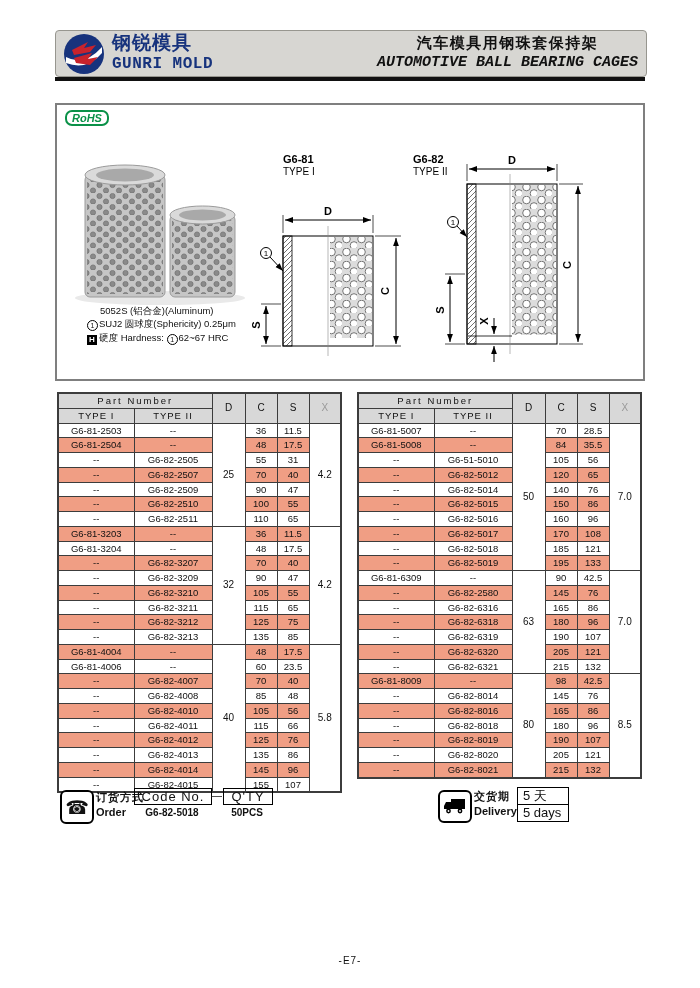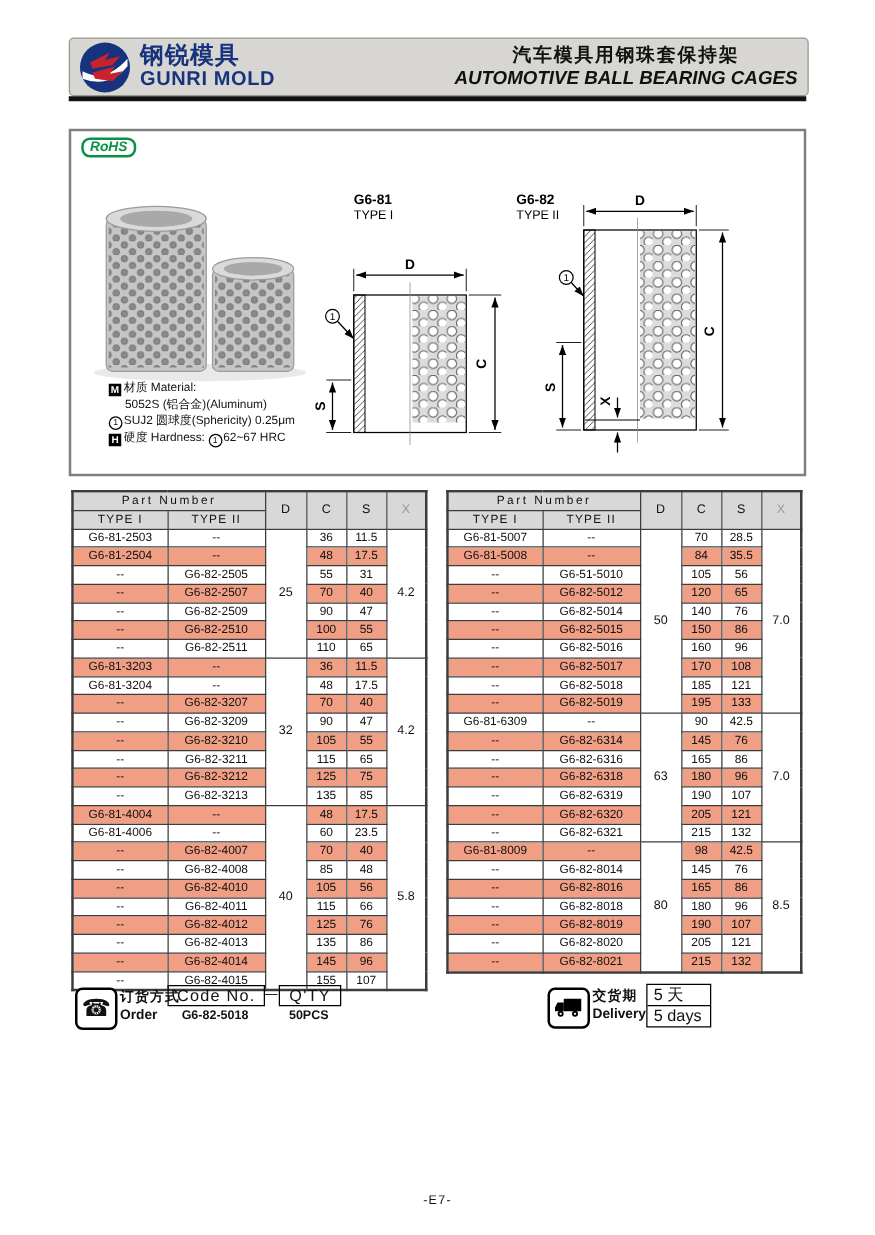--- a/index.html
+++ b/index.html
@@ -2,21 +2,21 @@
 <html style="--hl: #f09e84; --hdr: #d8d8d8; --green: #0a9148; --navy: #17337d; --hdrbar: #d7d6d2;"><head>
 <meta charset="utf-8">
 <style>
   html,body{margin:0;padding:0;background:#fff;}
   #page{position:relative;width:700px;height:988px;background:#fff;overflow:hidden;
         font-family:"Liberation Sans",sans-serif;color:#111;}
 
   
   .header-bar{position:absolute;left:55px;top:30px;width:590px;height:45px;
       background:var(--hdrbar,#d7d6d2);border:1px solid #97968f;border-radius:4px;
-      display:flex;align-items:center;}
+      display:flex;align-items:center;font-family:Liberation Mono, monospace;}
   .logo-wrap{width:46px;height:44px;margin-left:6px;flex:0 0 auto;}
   .brand{margin-left:4px;line-height:1;}
   .brand-cn{font-size:19px;font-weight:bold;color:var(--navy,#17337d);letter-spacing:1px;}
   .brand-en{font-size:16px;font-weight:bold;color:var(--navy,#17337d);letter-spacing:.5px;margin-top:2px;}
   .titles{margin-left:auto;text-align:center;padding-right:8px;line-height:1.15;}
   .title-cn{font-size:15px;font-weight:bold;letter-spacing:1.5px;}
   .title-en{font-size:15px;font-weight:bold;font-style:italic;}
   .header-rule{position:absolute;left:55px;top:77px;width:590px;height:4px;background:#111;}
 
   
@@ -184,23 +184,20 @@
         <text transform="rotate(-90 431 216)" x="431" y="216" text-anchor="middle" class="dim-label">X</text>
         <circle cx="396" cy="117" r="5.5" fill="#fff" stroke="#000"></circle>
         <text x="396" y="120" text-anchor="middle" class="callout-num">1</text>
         <line x1="400" y1="121" x2="410" y2="132" stroke="#000" marker-end="url(#arr)"></line>
       </g>
     </svg>
 
     <span class="rohs">RoHS</span>
 
     <div class="material">
-      <div>
-        <span class="sqbox">M</span><span>材质 Material:</span>
-      </div>
       <div class="mat-indent">5052S (铝合金)(Aluminum)</div>
       <div>
         <span class="circ1">1</span><span>SUJ2 圆球度(Sphericity) 0.25μm</span>
       </div>
       <div>
         <span class="sqbox">H</span><span>硬度 Hardness:</span>
         <span class="circ1">1</span><span>62~67 HRC</span>
       </div>
     </div>
   </div>
@@ -477,21 +474,21 @@
           <tr>
             <td class="c-t1">G6-81-6309</td>
             <td class="c-t2">--</td>
             <td class="c-d" rowspan="7">63</td>
             <td class="c-c">90</td>
             <td class="c-s">42.5</td>
             <td class="c-x" rowspan="7">7.0</td>
           </tr>
           <tr class="hl">
             <td class="c-t1">--</td>
-            <td class="c-t2">G6-82-6314</td>
+            <td class="c-t2">G6-82-2580</td>
             <td class="c-c">145</td>
             <td class="c-s">76</td>
           </tr>
           <tr>
             <td class="c-t1">--</td>
             <td class="c-t2">G6-82-6316</td>
             <td class="c-c">165</td>
             <td class="c-s">86</td>
           </tr>
           <tr class="hl">

